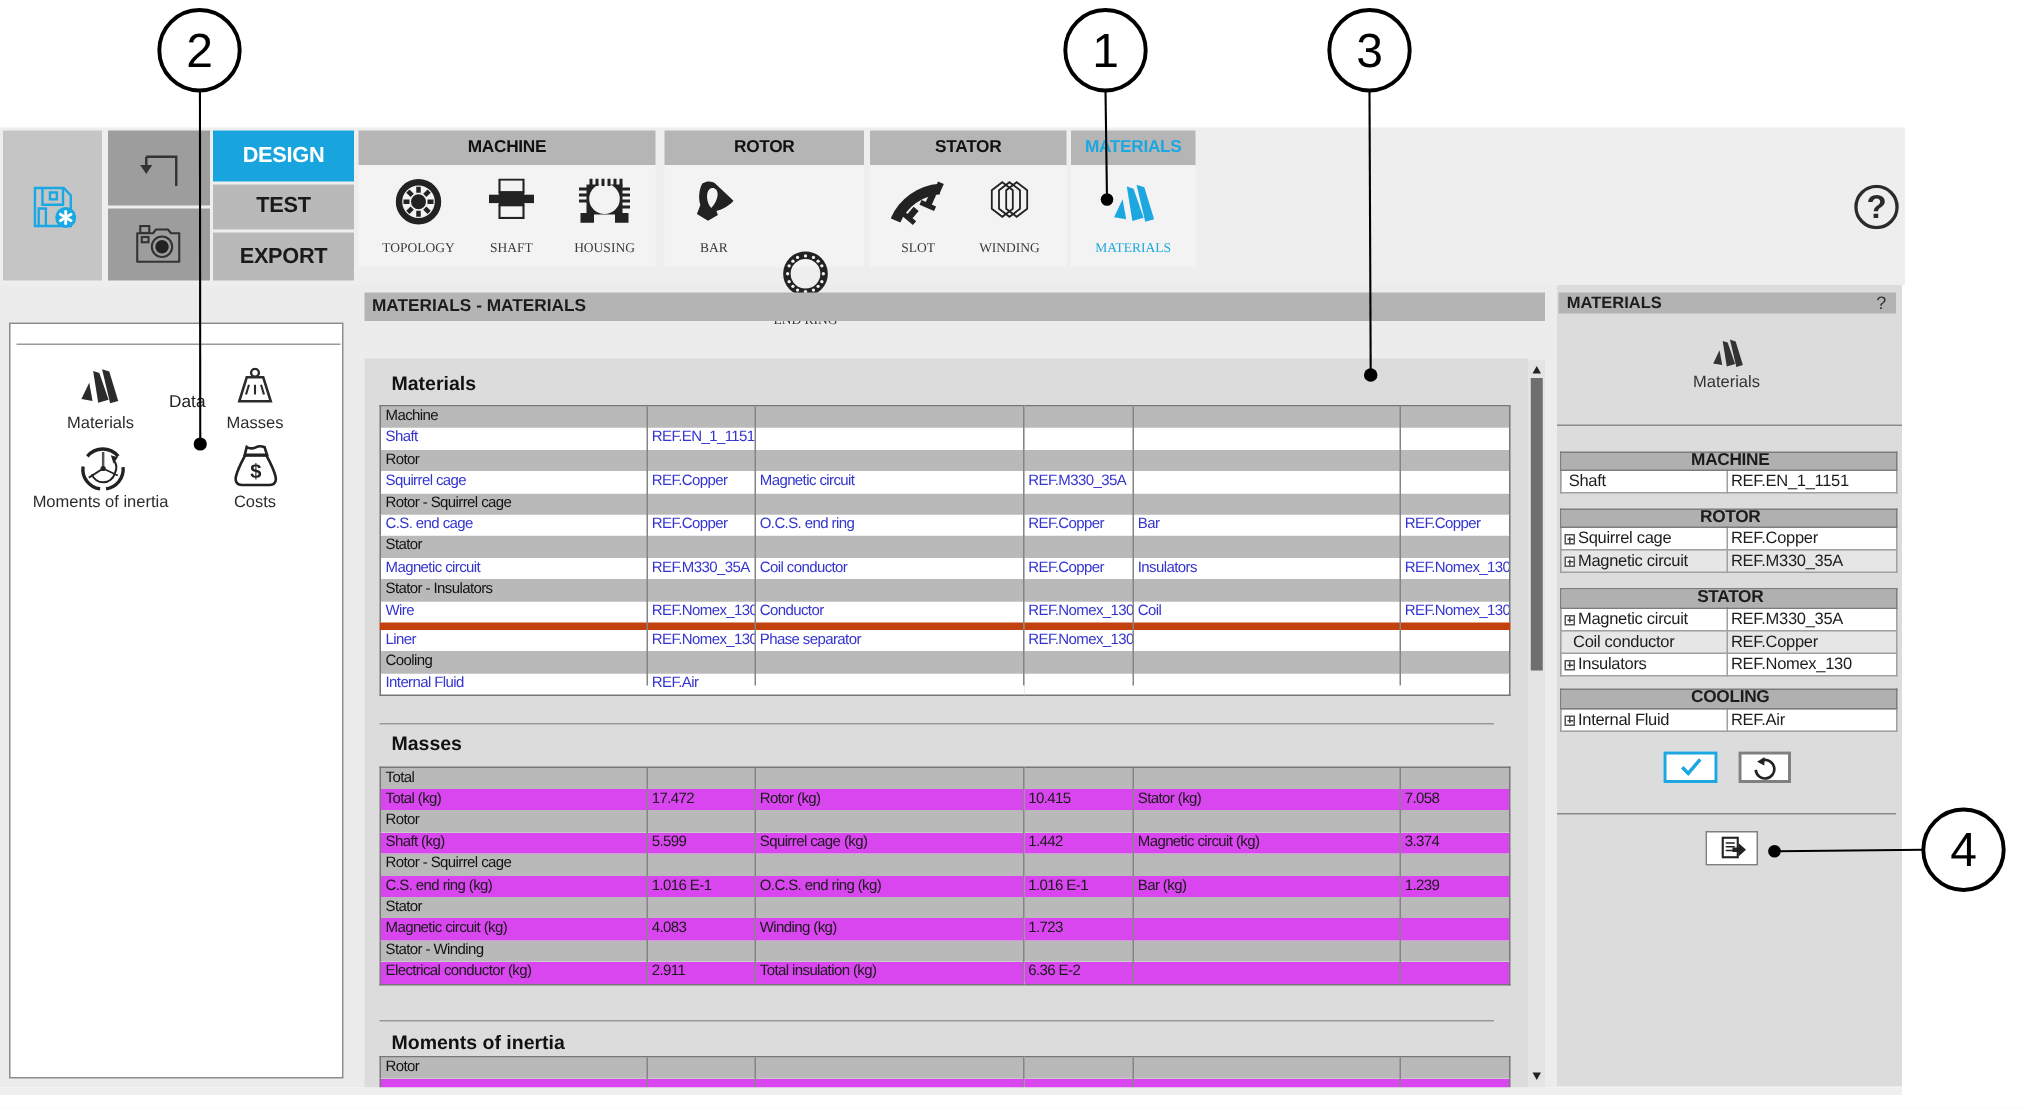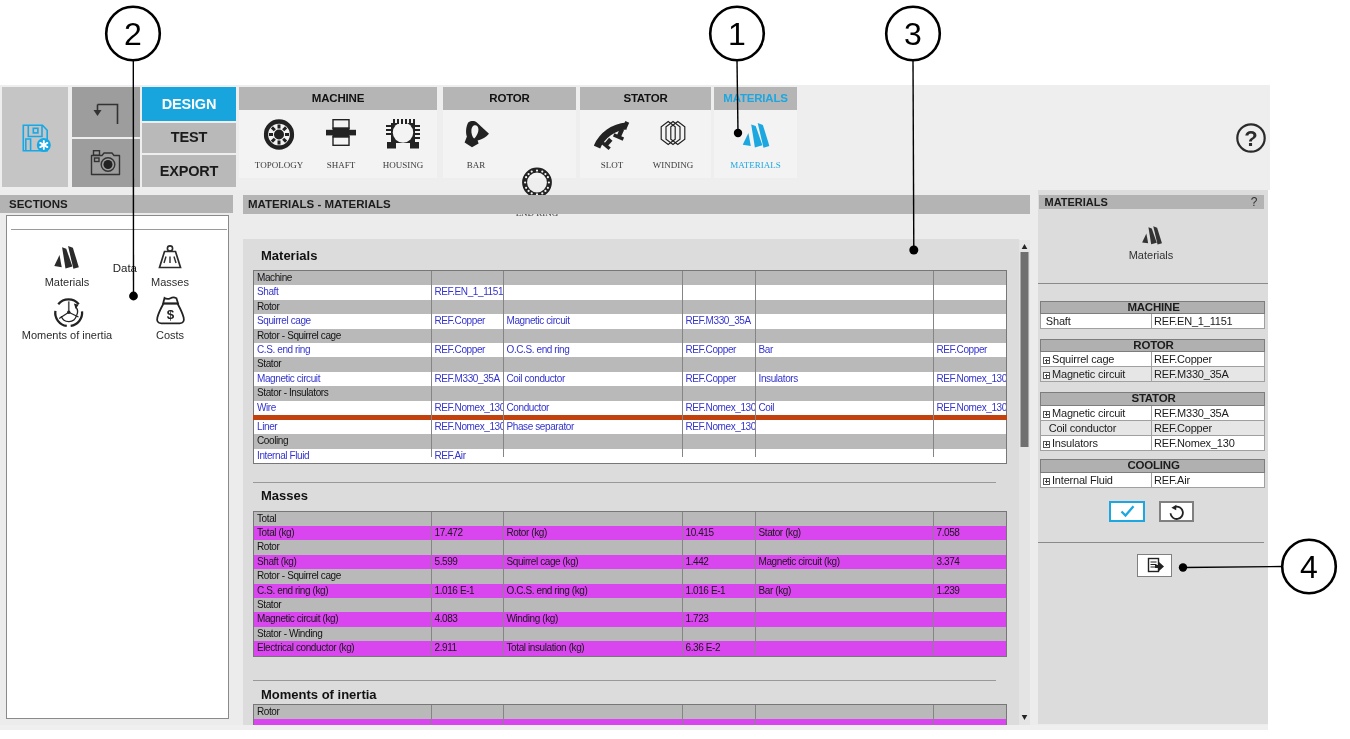--- a/index.html
+++ b/index.html
@@ -261,21 +261,20 @@
           <span class="glabel" style="color:#1da7e0;">MATERIALS</span>
         <svg width="27" height="25" viewBox="0 0 27 25" style="top:13px;">
           <path d="M0.2,21.8 L5.9,9.9 L8.3,23.1 Z" fill="#1da7e0"></path>
           <path d="M8.7,1.4 L13.2,2.9 L19.9,22.2 L12.4,24.4 Z" fill="#1da7e0"></path>
           <path d="M15.2,0.1 L20.4,1.9 L26.9,23.1 L21,24.8 Z" fill="#1da7e0"></path>
         </svg>
       </div>
     </div>
   </div>
 
-  <div class="abs" id="lhead">SECTIONS</div>
   <div class="abs" id="lbox"></div>
   <div class="abs" id="dataLine"></div>
   <div class="abs" id="dataLbl">Data</div>
   <svg class="abs" style="left:53px; top:246px;" width="27" height="23" viewBox="0 0 27 25">
     <path d="M0.2,21.8 L5.9,9.9 L8.3,23.1 Z" fill="#2b2b2b"></path>
     <path d="M8.7,1.4 L13.2,2.9 L19.9,22.2 L12.4,24.4 Z" fill="#2b2b2b"></path>
     <path d="M15.2,0.1 L20.4,1.9 L26.9,23.1 L21,24.8 Z" fill="#2b2b2b"></path>
   </svg>
   <div class="secItem" style="left:27px; top:276px; width:80px;">Materials</div>
   <svg class="abs" style="left:156px; top:245px;" width="28" height="24" viewBox="0 0 28 24">
@@ -342,21 +341,21 @@
             <td class="w">REF.Copper</td>
             <td class="w">Magnetic circuit</td>
             <td class="w">REF.M330_35A</td>
             <td class="w"></td>
             <td class="w"></td>
           </tr>
       <tr>
             <td class="g" colspan="6">Rotor - Squirrel cage</td>
           </tr>
       <tr>
-            <td class="w">C.S. end ring</td>
+            <td class="w">C.S. end cage</td>
             <td class="w">REF.Copper</td>
             <td class="w">O.C.S. end ring</td>
             <td class="w">REF.Copper</td>
             <td class="w">Bar</td>
             <td class="w">REF.Copper</td>
           </tr>
       <tr>
             <td class="g" colspan="6">Stator</td>
           </tr>
       <tr>

